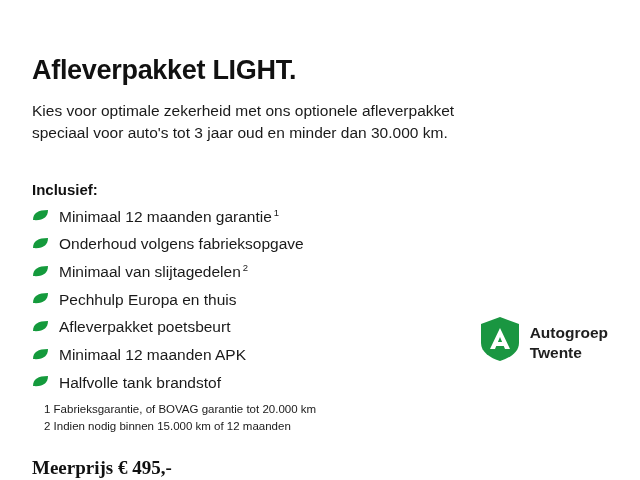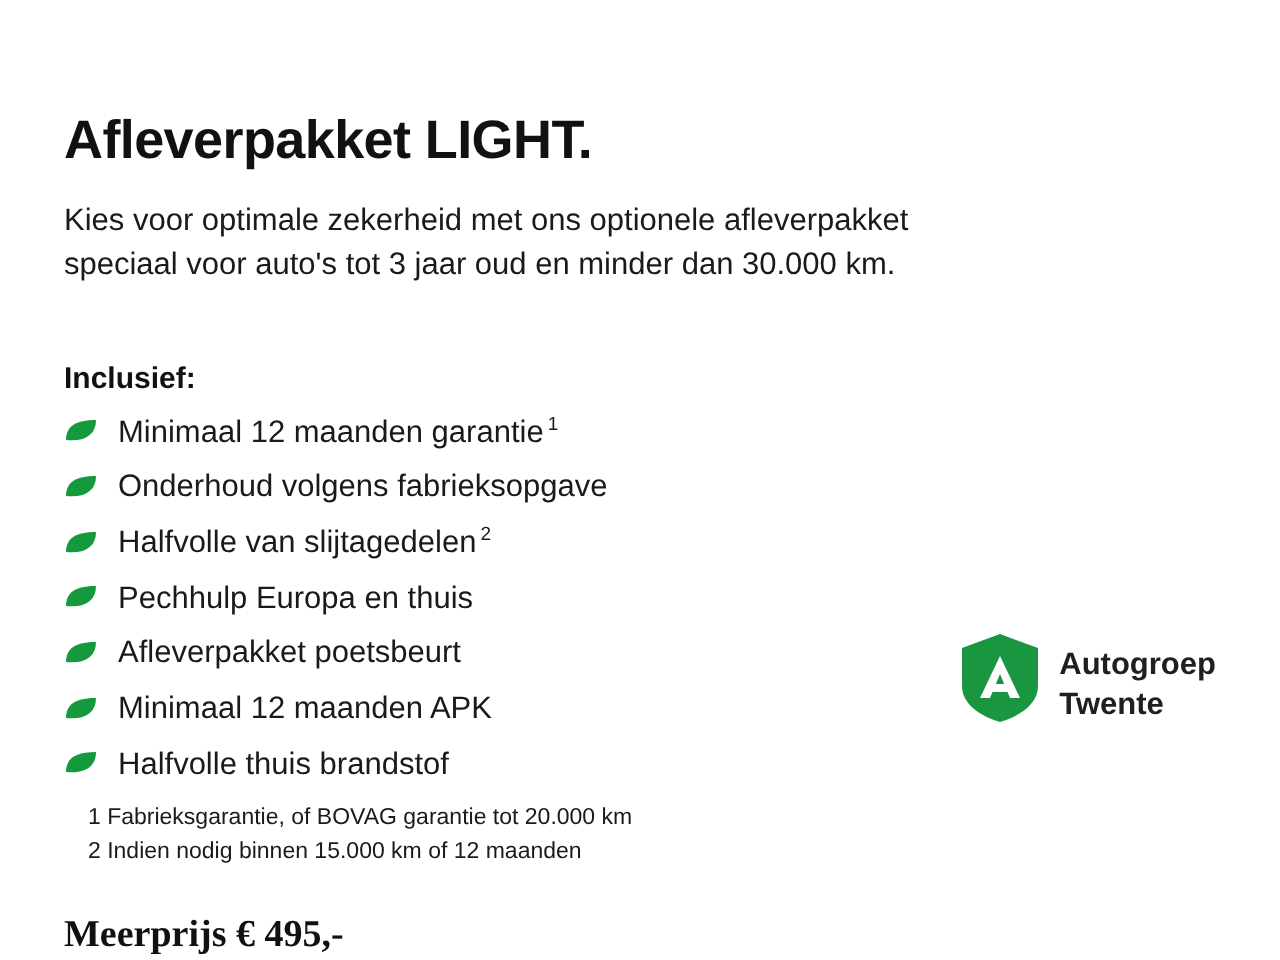--- a/index.html
+++ b/index.html
@@ -139,21 +139,21 @@
         </svg>
       </span>
       <span class="bullet-text"><span>Onderhoud volgens fabrieksopgave</span><sup></sup></span>
     </li>
     <li>
       <span class="leaf">
         <svg width="17" height="13" viewBox="0 0 17 13" xmlns="http://www.w3.org/2000/svg">
           <path d="M1 11 C1 4 6 1 16 1 C16 8 11 12 1 11 Z" fill="#149a3c"></path>
         </svg>
       </span>
-      <span class="bullet-text"><span>Halfvolle van slijtagedelen</span><sup>2</sup></span>
+      <span class="bullet-text"><span>Minimaal van slijtagedelen</span><sup>2</sup></span>
     </li>
     <li>
       <span class="leaf">
         <svg width="17" height="13" viewBox="0 0 17 13" xmlns="http://www.w3.org/2000/svg">
           <path d="M1 11 C1 4 6 1 16 1 C16 8 11 12 1 11 Z" fill="#149a3c"></path>
         </svg>
       </span>
       <span class="bullet-text"><span>Pechhulp Europa en thuis</span><sup></sup></span>
     </li>
     <li>
@@ -171,21 +171,21 @@
         </svg>
       </span>
       <span class="bullet-text"><span>Minimaal 12 maanden APK</span><sup></sup></span>
     </li>
     <li>
       <span class="leaf">
         <svg width="17" height="13" viewBox="0 0 17 13" xmlns="http://www.w3.org/2000/svg">
           <path d="M1 11 C1 4 6 1 16 1 C16 8 11 12 1 11 Z" fill="#149a3c"></path>
         </svg>
       </span>
-      <span class="bullet-text"><span>Halfvolle thuis brandstof</span><sup></sup></span>
+      <span class="bullet-text"><span>Halfvolle tank brandstof</span><sup></sup></span>
     </li>
   </ul>
 
   <div class="footnotes">
     <div class="footnote">1 Fabrieksgarantie, of BOVAG garantie tot 20.000 km</div>
     <div class="footnote">2 Indien nodig binnen 15.000 km of 12 maanden</div>
   </div>
 
   <div class="price">Meerprijs € 495,-</div>
 

